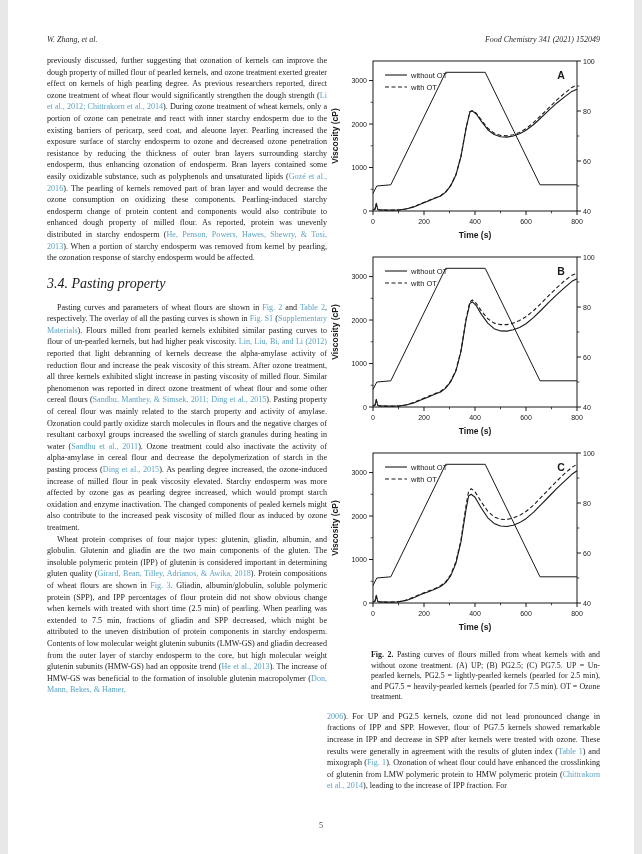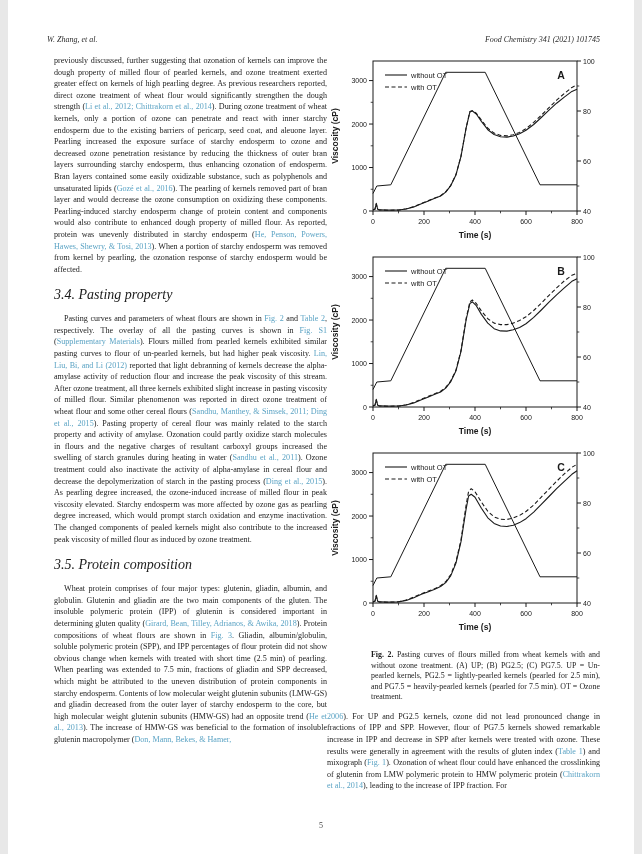--- a/index.html
+++ b/index.html
@@ -7,21 +7,21 @@
     position:relative; width:626px; height:854px; margin:0 auto;
     background:#ffffff; overflow:hidden;
     font-family:"Liberation Serif", serif; color:#1c1c1c;
   }
   .header {
     position:absolute; top:35px; left:39px; right:34px;
     display:flex; justify-content:space-between;
     font-style:italic; font-size:8px; color:#2b2b2b;
   }
   .columns {
-    position:absolute; top:55px; left:46px; right:34px;
+    position:absolute; top:55px; left:39px; right:34px;
     display:flex; 
   }
   .col-left  { width:281px; }
   .col-right { width:273px; }
   p.body { font-size:8.1px; line-height:11.6px; text-align:justify; margin:0; }
   p.indent { text-indent:10px; }
   h3.sec { font-size:14px; font-style:italic; font-weight:normal; margin:12px 0 10px 0; }
   .cite-link { color:#5ba3c4; cursor:pointer; }
   .bold-run { font-weight:bold; }
   figure.chart { margin:0; padding:0; line-height:0; }
@@ -32,30 +32,29 @@
     text-align:center; font-size:8px; color:#444;
   }
 </style>
 </head>
 <body>
 
 <div class="page">
 
   <div class="header">
     <span>W. Zhang, et al.</span>
-    <span>Food Chemistry 341 (2021) 101745</span>
+    <span>Food Chemistry 341 (2021) 152049</span>
   </div>
 
   <div class="columns">
 
     <div class="col-left">
       <p class="body"><span>previously discussed, further suggesting that ozonation of kernels can improve the dough property of milled flour of pearled kernels, and ozone treatment exerted greater effect on kernels of high pearling degree. As previous researchers reported, direct ozone treatment of wheat flour would significantly strengthen the dough strength (</span><span class="cite-link">Li et al., 2012; Chittrakorn et al., 2014</span><span>). During ozone treatment of wheat kernels, only a portion of ozone can penetrate and react with inner starchy endosperm due to the existing barriers of pericarp, seed coat, and aleuone layer. Pearling increased the exposure surface of starchy endosperm to ozone and decreased ozone penetration resistance by reducing the thickness of outer bran layers surrounding starchy endosperm, thus enhancing ozonation of endosperm. Bran layers contained some easily oxidizable substance, such as polyphenols and unsaturated lipids (</span><span class="cite-link">Gozé et al., 2016</span><span>). The pearling of kernels removed part of bran layer and would decrease the ozone consumption on oxidizing these components. Pearling-induced starchy endosperm change of protein content and components would also contribute to enhanced dough property of milled flour. As reported, protein was unevenly distributed in starchy endosperm (</span><span class="cite-link">He, Penson, Powers, Hawes, Shewry, &amp; Tosi, 2013</span><span>). When a portion of starchy endosperm was removed from kernel by pearling, the ozonation response of starchy endosperm would be affected.</span></p>
       <h3 class="sec">3.4. Pasting property</h3>
       <p class="body indent"><span>Pasting curves and parameters of wheat flours are shown in </span><span class="cite-link">Fig. 2</span><span> and </span><span class="cite-link">Table 2</span><span>, respectively. The overlay of all the pasting curves is shown in </span><span class="cite-link">Fig. S1</span><span> (</span><span class="cite-link">Supplementary Materials</span><span>). Flours milled from pearled kernels exhibited similar pasting curves to flour of un-pearled kernels, but had higher peak viscosity. </span><span class="cite-link">Lin, Liu, Bi, and Li (2012)</span><span> reported that light debranning of kernels decrease the alpha-amylase activity of reduction flour and increase the peak viscosity of this stream. After ozone treatment, all three kernels exhibited slight increase in pasting viscosity of milled flour. Similar phenomenon was reported in direct ozone treatment of wheat flour and some other cereal flours (</span><span class="cite-link">Sandhu, Manthey, &amp; Simsek, 2011; Ding et al., 2015</span><span>). Pasting property of cereal flour was mainly related to the starch property and activity of amylase. Ozonation could partly oxidize starch molecules in flours and the negative charges of resultant carboxyl groups increased the swelling of starch granules during heating in water (</span><span class="cite-link">Sandhu et al., 2011</span><span>). Ozone treatment could also inactivate the activity of alpha-amylase in cereal flour and decrease the depolymerization of starch in the pasting process (</span><span class="cite-link">Ding et al., 2015</span><span>). As pearling degree increased, the ozone-induced increase of milled flour in peak viscosity elevated. Starchy endosperm was more affected by ozone gas as pearling degree increased, which would prompt starch oxidation and enzyme inactivation. The changed components of pealed kernels might also contribute to the increased peak viscosity of milled flour as induced by ozone treatment.</span></p>
-      <h3 class="sec">3.5. Protein composition</h3>
       <p class="body indent"><span>Wheat protein comprises of four major types: glutenin, gliadin, albumin, and globulin. Glutenin and gliadin are the two main components of the gluten. The insoluble polymeric protein (IPP) of glutenin is considered important in determining gluten quality (</span><span class="cite-link">Girard, Bean, Tilley, Adrianos, &amp; Awika, 2018</span><span>). Protein compositions of wheat flours are shown in </span><span class="cite-link">Fig. 3</span><span>. Gliadin, albumin/globulin, soluble polymeric protein (SPP), and IPP percentages of flour protein did not show obvious change when kernels with treated with short time (2.5 min) of pearling. When pearling was extended to 7.5 min, fractions of gliadin and SPP decreased, which might be attributed to the uneven distribution of protein components in starchy endosperm. Contents of low molecular weight glutenin subunits (LMW-GS) and gliadin decreased from the outer layer of starchy endosperm to the core, but high molecular weight glutenin subunits (HMW-GS) had an opposite trend (</span><span class="cite-link">He et al., 2013</span><span>). The increase of HMW-GS was beneficial to the formation of insoluble glutenin macropolymer (</span><span class="cite-link">Don, Mann, Bekes, &amp; Hamer,</span></p>
     </div>
 
     <div class="col-right">
       <figure class="chart"><svg width="273" height="196" viewBox="0 0 273 196">
             <rect x="46" y="6" width="204" height="150" fill="none" stroke="#1a1a1a" stroke-width="1"></rect>
             <line x1="46" y1="156" x2="46" y2="160" stroke="#1a1a1a" stroke-width="1"></line>
             <text x="46" y="169" text-anchor="middle" font-size="7" font-family="Liberation Sans, sans-serif" fill="#1a1a1a">0</text>
             <line x1="97" y1="156" x2="97" y2="160" stroke="#1a1a1a" stroke-width="1"></line>
             <text x="97" y="169" text-anchor="middle" font-size="7" font-family="Liberation Sans, sans-serif" fill="#1a1a1a">200</text>

